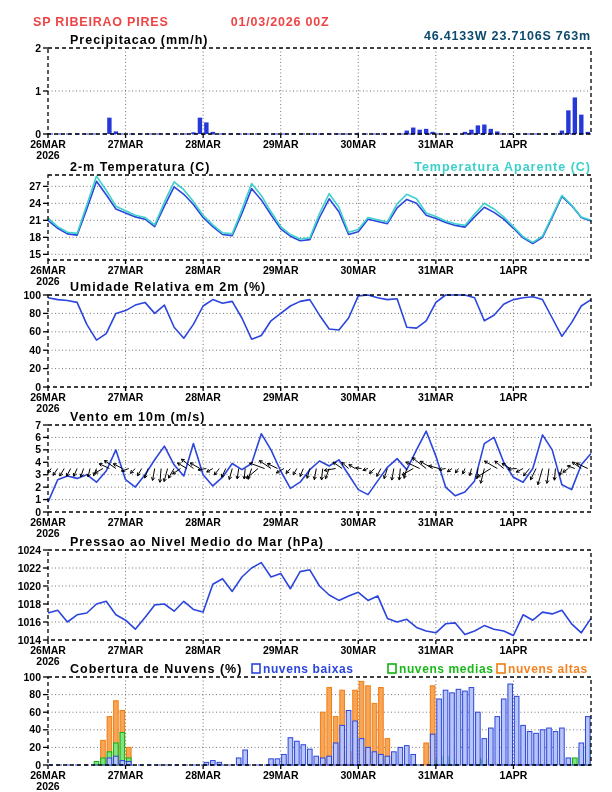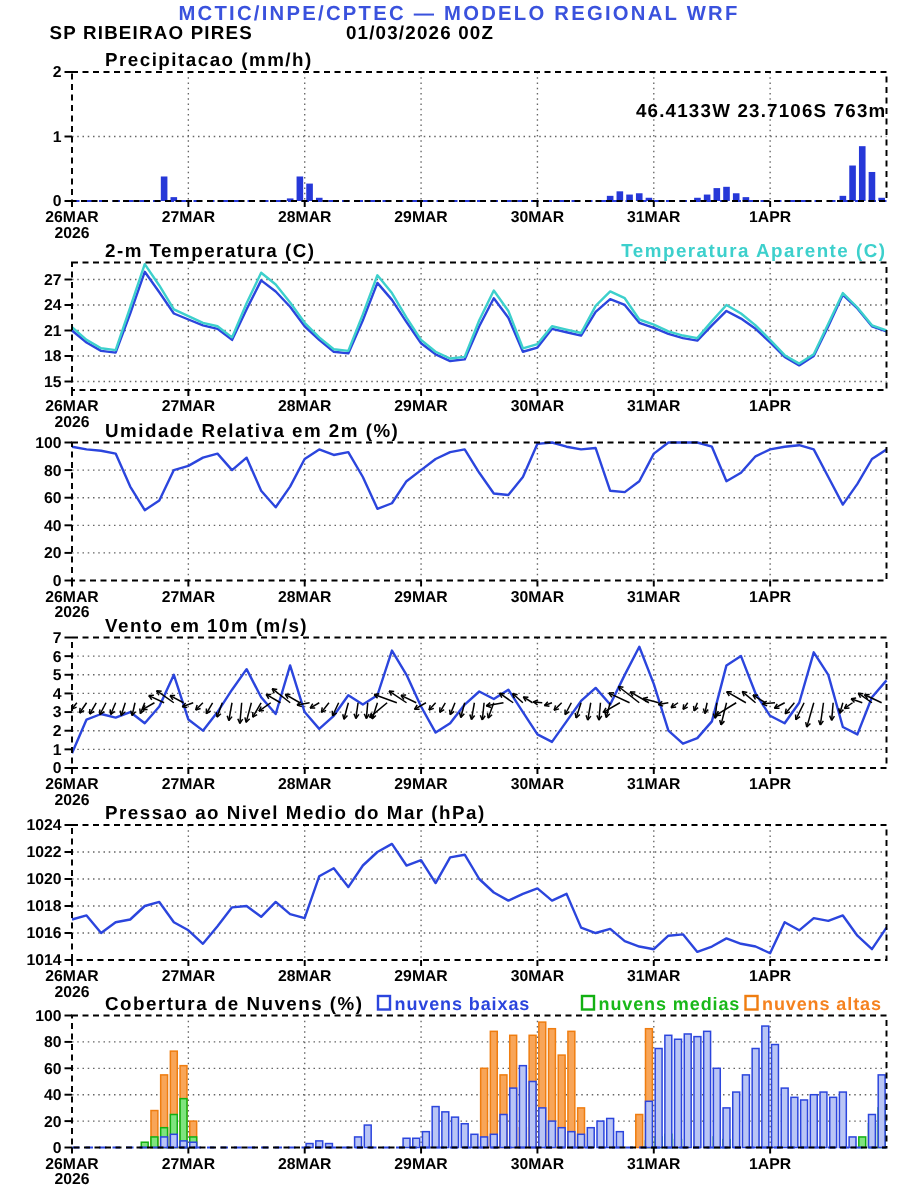--- a/index.html
+++ b/index.html
@@ -14,26 +14,25 @@
   svg text{font-family:"Liberation Sans", sans-serif;font-weight:bold;}
   .pt{font-size:12.5px;letter-spacing:1px;}
   .lg{font-size:12px;letter-spacing:0.6px;}
   .t{font-size:10.5px;}
   .xl{font-size:10.5px;}
 </style>
 </head>
 <body>
 
 <div id="page">
-  <div class="hdr-title" style="color: rgb(58, 82, 221);">MCTIC/INPE/CPTEC — MODELO REGIONAL WRF</div>
-  <div class="hdr-sub" style="color: #000000;">
+  <div class="hdr-sub" style="color: #ef4444;">
     <span>SP RIBEIRAO PIRES</span>
     <span>01/03/2026 00Z</span>
   </div>
-  <div class="hdr-loc" style="color: #000000; margin-top: 38px;">46.4133W 23.7106S 763m</div>
+  <div class="hdr-loc" style="color: #0c4a6e;">46.4133W 23.7106S 763m</div>
   <svg id="cv" width="612" height="792" viewBox="0 0 612 792">
       <g>
         <line x1="125.57142857142857" y1="48" x2="125.57142857142857" y2="134" stroke="#666" stroke-width="0.9" stroke-dasharray="1,2.5"></line>
         <line x1="203.14285714285714" y1="48" x2="203.14285714285714" y2="134" stroke="#666" stroke-width="0.9" stroke-dasharray="1,2.5"></line>
         <line x1="280.7142857142857" y1="48" x2="280.7142857142857" y2="134" stroke="#666" stroke-width="0.9" stroke-dasharray="1,2.5"></line>
         <line x1="358.2857142857143" y1="48" x2="358.2857142857143" y2="134" stroke="#666" stroke-width="0.9" stroke-dasharray="1,2.5"></line>
         <line x1="435.85714285714283" y1="48" x2="435.85714285714283" y2="134" stroke="#666" stroke-width="0.9" stroke-dasharray="1,2.5"></line>
         <line x1="513.4285714285714" y1="48" x2="513.4285714285714" y2="134" stroke="#666" stroke-width="0.9" stroke-dasharray="1,2.5"></line>
         <line x1="48" y1="91" x2="591" y2="91" stroke="#666" stroke-width="0.9" stroke-dasharray="1,2.5"></line>
         <rect x="107.21071428571427" y="117.66" width="4.4" height="16.340000000000003" fill="#2638d8"></rect>

